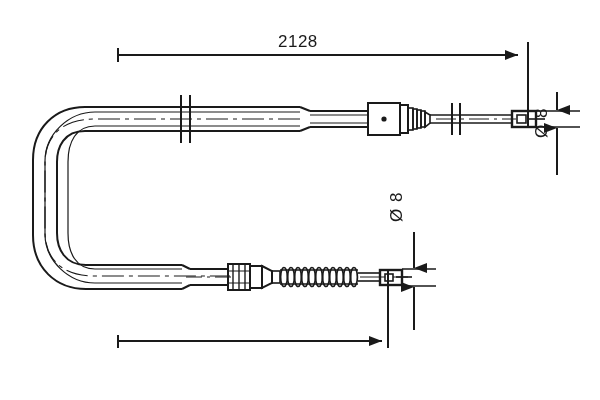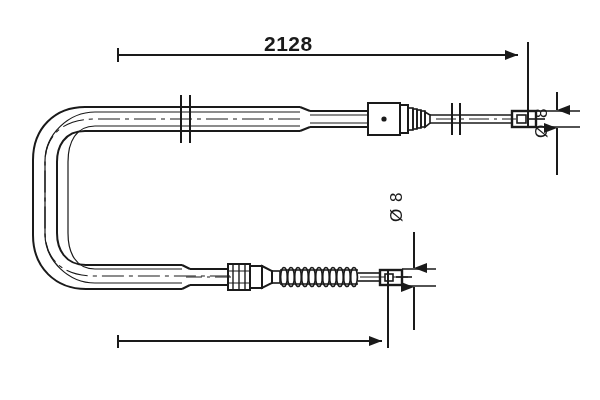--- a/index.html
+++ b/index.html
@@ -26,25 +26,24 @@
     height: 400px;
   }
   .dim-text {
     position: absolute;
     color: #1a1a1a;
     font-family: "Liberation Sans", sans-serif;
     white-space: nowrap;
     user-select: none;
   }
   #label-length {
-    left: 264px;
+    left: 278px;
     top: 32px;
-    font-size: 21px;
+    font-size: 17px;
     letter-spacing: 0.5px;
-    font-weight: bold;
   }
   #label-dia-1 {
     left: 532px;
     top: 138px;
     font-size: 17px;
     transform: rotate(-90deg);
     transform-origin: left top;
     letter-spacing: 1px;
   }
   #label-dia-2 {

